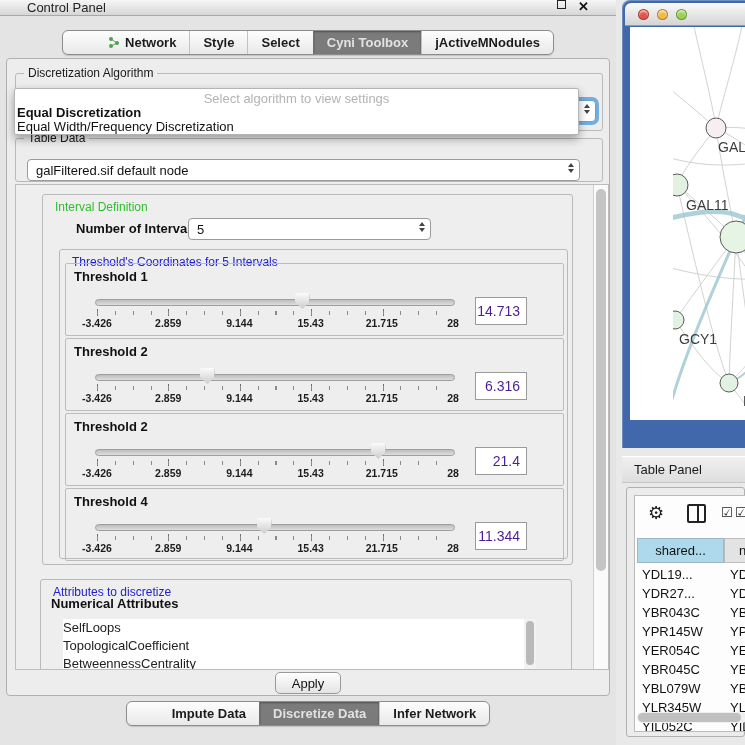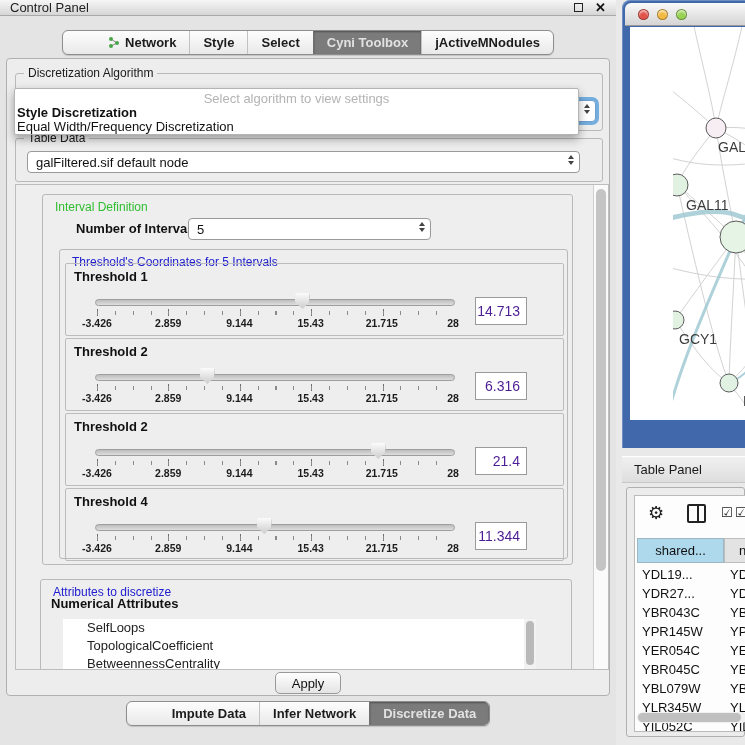--- a/index.html
+++ b/index.html
@@ -9,21 +9,21 @@
     --traffic-red:#e2534a; --traffic-yellow:#f3b83f; --traffic-green:#97d251;
   }
   *{box-sizing:border-box; margin:0; padding:0;}
   body{font-family:"Liberation Sans", sans-serif; background:#e9e9e9;}
   .stage{position:relative; width:745px; height:745px; overflow:hidden; background:var(--panel-bg);}
 
   
   .control-panel{position:absolute; left:0; top:0; width:616px; height:745px; background:#e4e4e4;}
   .titlebar{position:absolute; left:0; top:0; width:100%; height:16px;
     background:linear-gradient(#f6f6f6,#d6d6d6); border-bottom:1px solid #a8a8a8;
-    display:flex; align-items:center; padding:0 10px; font-size:13px; color:#222;}
+    display:flex; padding:0 27px; font-size:13px; color:#222;}
   .titlebar .spacer{flex:1;}
   .float-icon{width:9px; height:9px; border:1.5px solid #222; margin-right:12px; display:inline-block;}
   .close-icon{font-size:13px; font-weight:bold; color:#111; line-height:1;}
 
   .tabbar{position:absolute; display:flex; justify-content:center; width:100%;}
   .tabbar-top{top:30px;}
   .tabbar-bottom{top:701px;}
   .seg{display:flex; border:1px solid #8d8d8d; border-radius:6px; overflow:hidden;
     background:linear-gradient(#fdfdfd,#e9e9e9); height:25px; box-shadow:0 1px 1px rgba(0,0,0,.15);padding-left:32px;}
   .seg-item{display:flex; align-items:center; gap:5px; padding:0 13px; font-size:13px; font-weight:bold;
@@ -51,21 +51,21 @@
     box-shadow:0 0 0 3px var(--focus-ring); border-color:#6f9fce;}
 
   .popup{position:absolute; left:7px; top:29px; width:565px; height:47px; background:#fff;
     border:1px solid #b4b4b4; border-radius:2px; box-shadow:0 4px 10px rgba(0,0,0,.35); z-index:10;
     padding-top:3px;}
   .popup-placeholder{text-align:center; font-size:13px; color:#b3b3b3; line-height:14px;}
   .popup-item{font-size:13px; color:#111; line-height:14px; padding-left:2px;}
   .popup-item.bold{font-weight:bold;}
 
   .tabledata-group{left:8px; top:79px; width:588px; height:44px;}
-  .tabledata-combo{position:absolute; left:11px; top:12px; width:553px;}
+  .tabledata-combo{position:absolute; left:11px; top:20px; width:553px;}
 
   .scrollpane{position:absolute; left:8px; top:125px; width:594px; height:486px;
     background:#eeeeee; border:1px solid #bdbdbd; overflow:hidden;}
   .scrollpane .group-title{background:#eeeeee;margin-top:13px;}
   .v-scrollbar{position:absolute; right:0; top:0; bottom:0; width:15px; background:#fafafa;
     border-left:1px solid #d0d0d0;}
   .v-scrollbar .thumb{position:absolute; left:2px; top:4px; width:10px; height:382px;
     background:#c4c4c4; border-radius:6px;}
 
   .interval-group{left:26px; top:9px; width:531px; height:371px;}
@@ -88,21 +88,21 @@
   .ticks-major{position:absolute; left:9px; top:18px; width:357px; height:7px;
     background-image:repeating-linear-gradient(to right,#6e6e6e 0 1px,transparent 1px 20%);}
   .tick-labels{position:absolute; left:9px; top:26px; width:356px; height:14px;}
   .tick-label{position:absolute; transform:translateX(-50%); font-size:10.5px; font-weight:bold; color:#1c1c1c; white-space:nowrap;}
   .value-box{position:absolute; right:36px; top:33px; width:52px; height:28px; background:#fff;
     border:1px solid #9a9a9a; font-size:14px; color:#4c1d95; text-align:right; line-height:26px; padding-right:6px;}
 
   .attrs-group{left:24px; top:394px; width:532px; height:100px;}
   .attrs-sub{position:absolute; left:10px; top:16px; font-size:13px; font-weight:bold; color:#111;}
   .attr-list{position:absolute; left:22px; top:39px; width:473px; height:50px; background:#fff; overflow:hidden;}
-  .list-item{font-size:13px; color:#222; line-height:18px; padding-left:24px; white-space:nowrap;}
+  .list-item{font-size:13px; color:#222; line-height:18px; padding-left:0; white-space:nowrap;}
   .list-scrollbar{position:absolute; right:0; top:0; width:12px; height:100%; background:#f2f2f2;}
   .list-scrollbar .thumb{position:absolute; left:2px; top:2px; width:8px; height:44px; background:#b9b9b9; border-radius:5px;}
 
   .apply-btn{position:absolute; left:50%; transform:translateX(-50%); top:613px; width:66px; height:22px;
     background:linear-gradient(#fefefe,#e4e4e4); border:1px solid #999; border-radius:5px;
     font-size:13px; color:#111; font-family:"Liberation Sans",sans-serif;}
 
   
   .net-window{position:absolute; left:622px; top:0; width:123px; height:448px;
     background:var(--frame-blue); border-radius:8px 0 0 0; box-shadow:inset 1px 1px 0 rgba(255,255,255,.25);}
@@ -177,21 +177,21 @@
         <div class="combo algo-combo">
           <span class="stepper">
               <span class="arr-up"></span>
               <span class="arr-down"></span>
             </span>
         </div>
       </div>
 
       <div class="popup">
         <div class="popup-placeholder">Select algorithm to view settings</div>
-        <div class="popup-item bold">Style Discretization</div>
+        <div class="popup-item bold">Equal Discretization</div>
         <div class="popup-item">Equal Width/Frequency Discretization</div>
       </div>
 
       <div class="group tabledata-group">
         <span class="group-title">Table Data</span>
         <div class="combo tabledata-combo">
           <span>galFiltered.sif default node</span>
           <span class="stepper">
               <span class="arr-up"></span>
               <span class="arr-down"></span>
@@ -318,22 +318,22 @@
           <div class="thumb"></div>
         </div>
       </div>
 
       <button class="apply-btn">Apply</button>
     </div>
 
     <div class="tabbar tabbar-bottom">
       <div class="seg">
         <div class="seg-item">Impute Data</div>
+        <div class="seg-item active">Discretize Data</div>
         <div class="seg-item">Infer Network</div>
-        <div class="seg-item active">Discretize Data</div>
       </div>
     </div>
   </div>
 
   <div class="net-window">
     <div class="net-titlebar">
       <span class="traffic" style="background:var(--traffic-red)"></span>
       <span class="traffic" style="background:var(--traffic-yellow)"></span>
       <span class="traffic" style="background:var(--traffic-green)"></span>
     </div>

